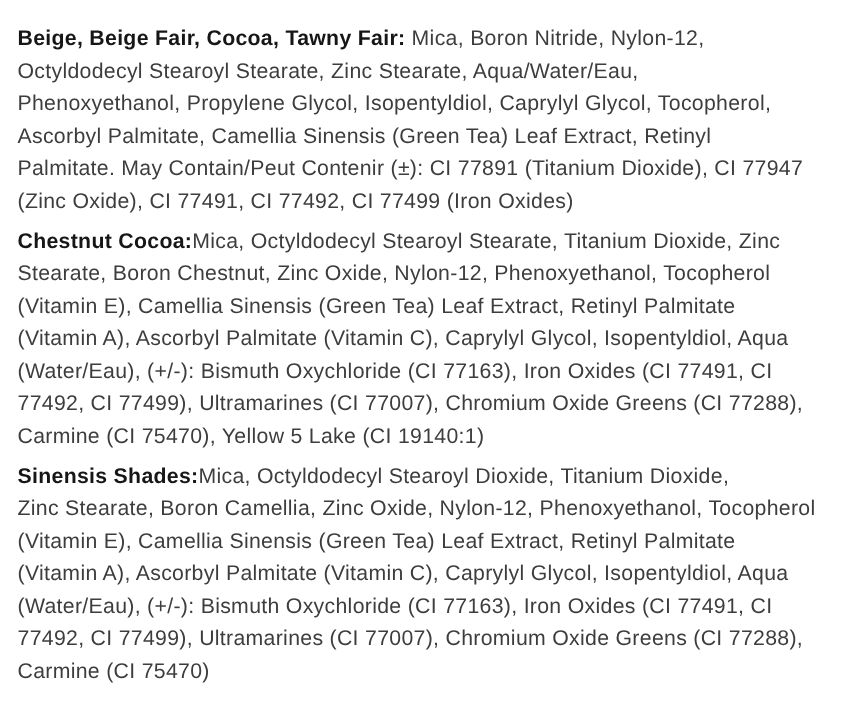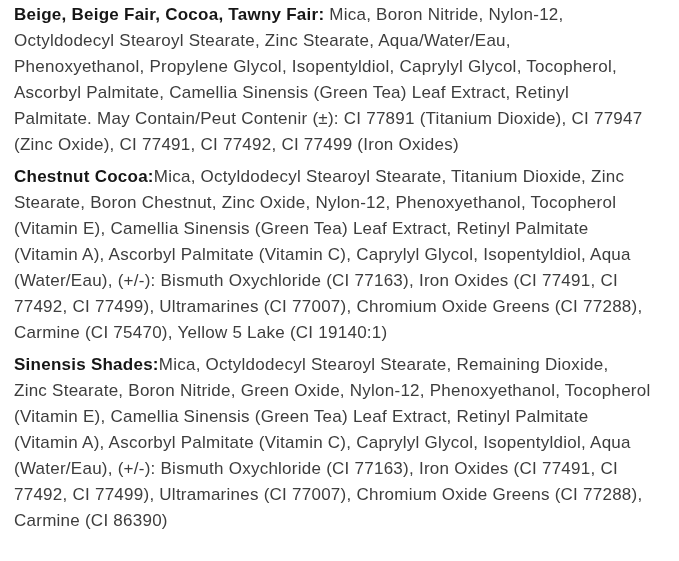--- a/index.html
+++ b/index.html
@@ -5,21 +5,21 @@
   html, body { margin: 0; padding: 0; }
   body {
     width: 679px;
     height: 561px;
     background: #ffffff;
     overflow: hidden;
   }
   .page {
     box-sizing: border-box;
     width: 679px;
-    padding: 2px 0 0 14px;
+    padding: 18px 0 0 14px;
     font-family: "Liberation Sans", sans-serif;
     font-size: 17px;
     line-height: 26px;
     letter-spacing: 0.25px;
     color: #3d3d3d;
     -webkit-font-smoothing: antialiased;
   }
   .para { margin: 0 0 6px 0; }
   .line { white-space: pre; }
   .shade-label {
@@ -45,22 +45,22 @@
     <span class="line"><span class="shade-label">Chestnut Cocoa:</span><span>Mica, Octyldodecyl Stearoyl Stearate, Titanium Dioxide, Zinc</span></span>
     <span class="line">Stearate, Boron Chestnut, Zinc Oxide, Nylon-12, Phenoxyethanol, Tocopherol</span>
     <span class="line">(Vitamin E), Camellia Sinensis (Green Tea) Leaf Extract, Retinyl Palmitate</span>
     <span class="line">(Vitamin A), Ascorbyl Palmitate (Vitamin C), Caprylyl Glycol, Isopentyldiol, Aqua</span>
     <span class="line">(Water/Eau), (+/-): Bismuth Oxychloride (CI 77163), Iron Oxides (CI 77491, CI</span>
     <span class="line">77492, CI 77499), Ultramarines (CI 77007), Chromium Oxide Greens (CI 77288),</span>
     <span class="line">Carmine (CI 75470), Yellow 5 Lake (CI 19140:1)</span>
   </p>
 
   <p class="para">
-    <span class="line"><span class="shade-label">Sinensis Shades:</span><span>Mica, Octyldodecyl Stearoyl Stearate, Remaining Dioxide,</span></span>
-    <span class="line">Zinc Stearate, Boron Nitride, Green Oxide, Nylon-12, Phenoxyethanol, Tocopherol</span>
+    <span class="line"><span class="shade-label">Sinensis Shades:</span><span>Mica, Octyldodecyl Stearoyl Dioxide, Titanium Dioxide,</span></span>
+    <span class="line">Zinc Stearate, Boron Camellia, Zinc Oxide, Nylon-12, Phenoxyethanol, Tocopherol</span>
     <span class="line">(Vitamin E), Camellia Sinensis (Green Tea) Leaf Extract, Retinyl Palmitate</span>
     <span class="line">(Vitamin A), Ascorbyl Palmitate (Vitamin C), Caprylyl Glycol, Isopentyldiol, Aqua</span>
     <span class="line">(Water/Eau), (+/-): Bismuth Oxychloride (CI 77163), Iron Oxides (CI 77491, CI</span>
     <span class="line">77492, CI 77499), Ultramarines (CI 77007), Chromium Oxide Greens (CI 77288),</span>
-    <span class="line">Carmine (CI 86390)</span>
+    <span class="line">Carmine (CI 75470)</span>
   </p>
 
 </div>
 
 </body></html>

